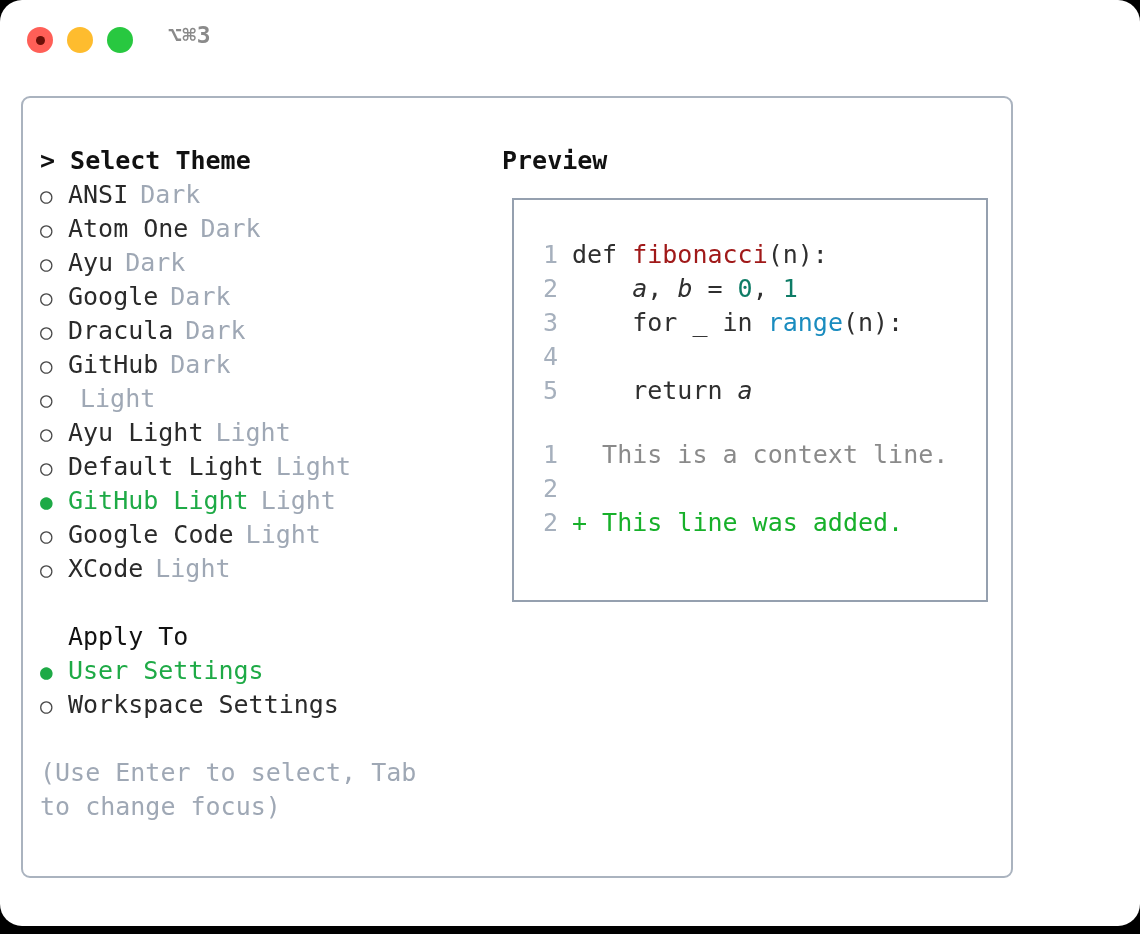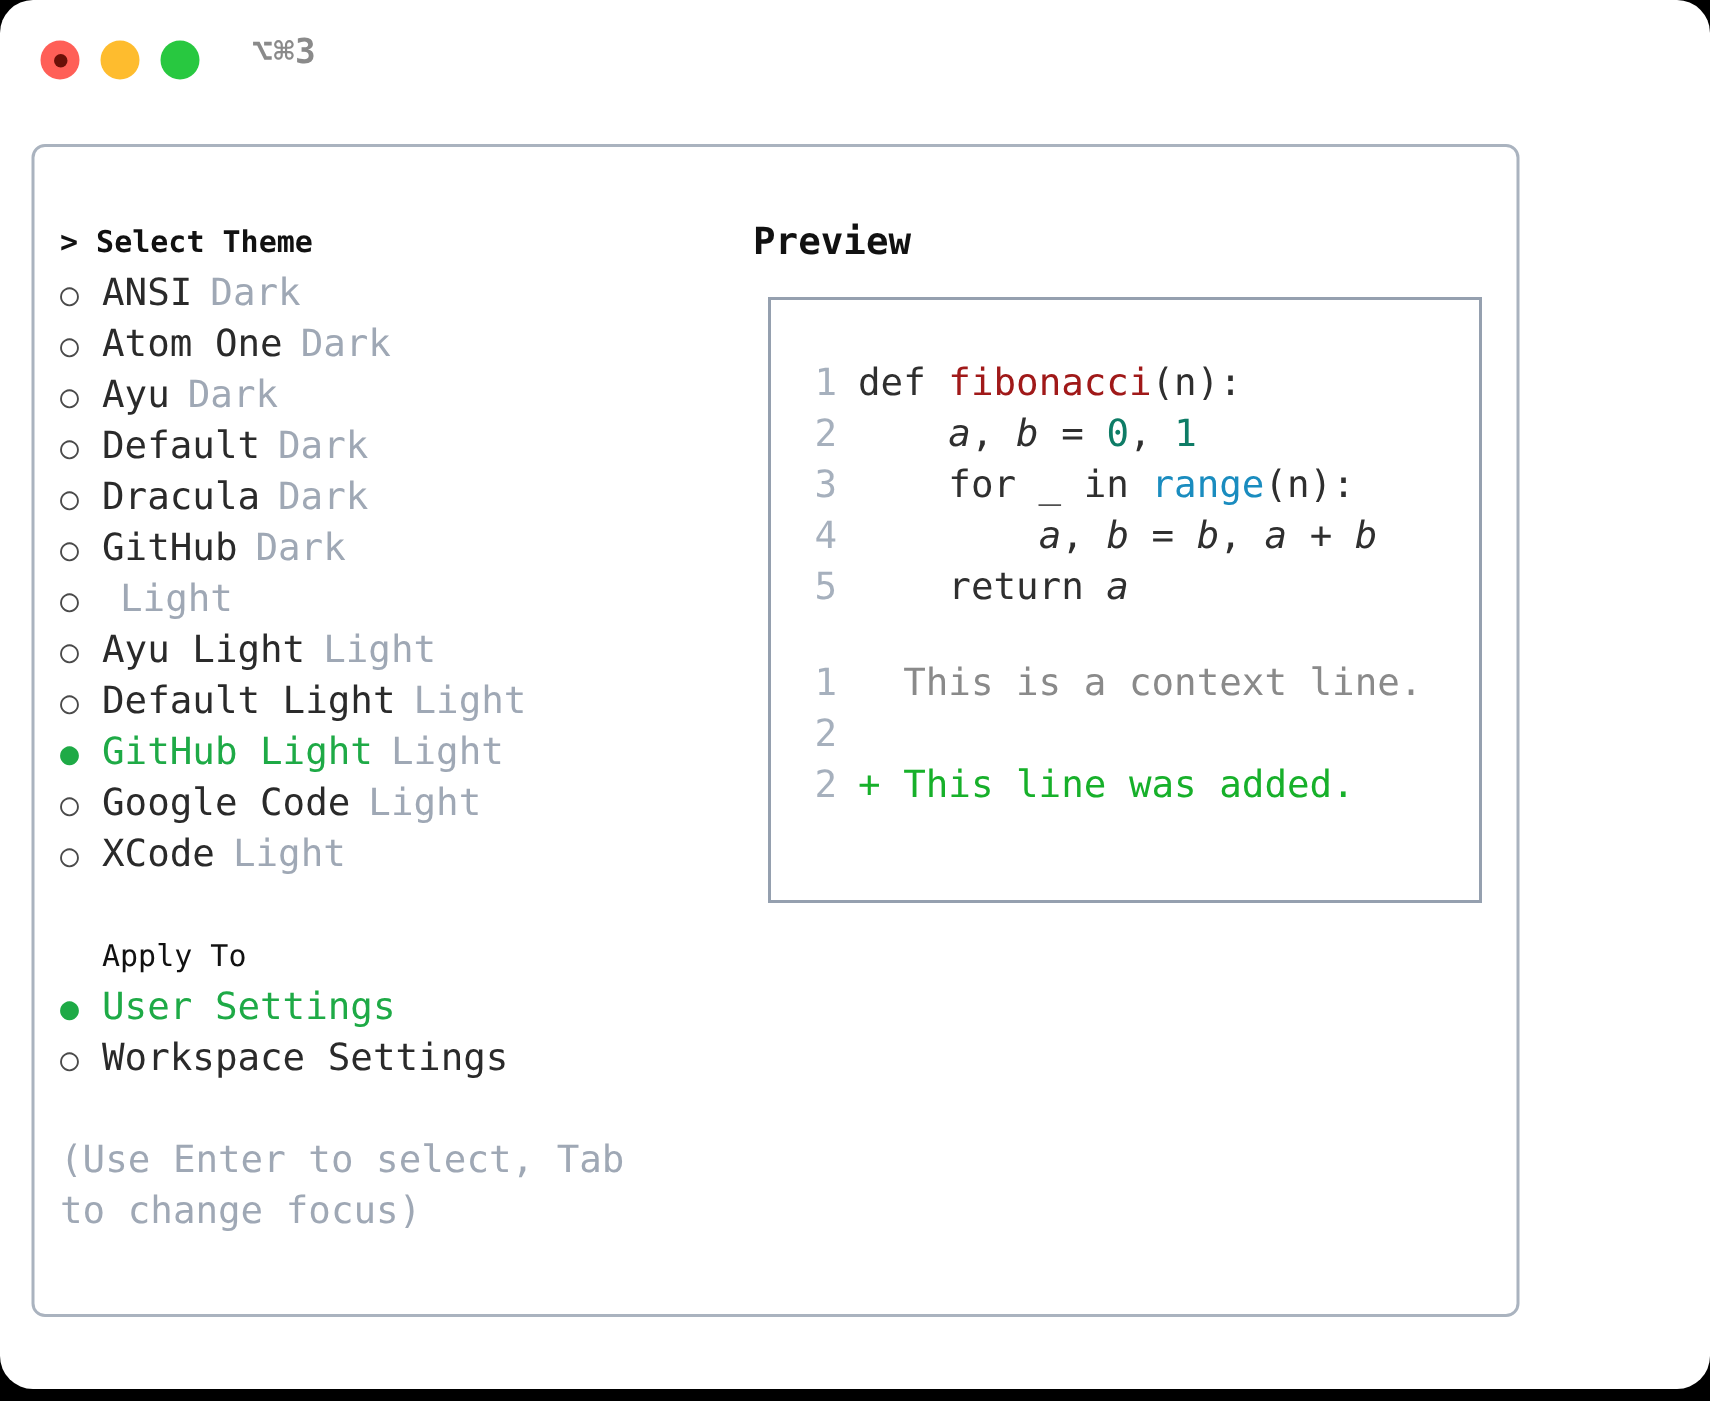--- a/index.html
+++ b/index.html
@@ -95,21 +95,21 @@
 
   
   .left-col {
     position: absolute;
     left: 17px;
     top: 46px;
     width: 460px;
   }
 
   .section-head {
-    font-size: 20px;
+    font-size: 25px;
     line-height: 34px;
     color: #111111;
     white-space: pre;
     height: 34px;
   }
   .section-head.focused { font-weight: bold; }
 
   .row {
     display: flex;
     align-items: baseline;
@@ -227,21 +227,21 @@
     <div class="columns">
 
       <div class="left-col">
 
         <div class="section-head focused">&gt; Select Theme</div>
 
         <div id="theme-list">
             <div class="row"><span class="marker">○</span><span class="label">ANSI</span><span class="tag">Dark</span></div>
             <div class="row"><span class="marker">○</span><span class="label">Atom One</span><span class="tag">Dark</span></div>
             <div class="row"><span class="marker">○</span><span class="label">Ayu</span><span class="tag">Dark</span></div>
-            <div class="row"><span class="marker">○</span><span class="label">Default</span><span class="tag">Dark</span></div>
+            <div class="row"><span class="marker">○</span><span class="label">Google</span><span class="tag">Dark</span></div>
             <div class="row"><span class="marker">○</span><span class="label">Dracula</span><span class="tag">Dark</span></div>
             <div class="row"><span class="marker">○</span><span class="label">GitHub</span><span class="tag">Dark</span></div>
             <div class="row"><span class="marker">○</span><span class="tag">Light</span></div>
             <div class="row"><span class="marker">○</span><span class="label">Ayu Light</span><span class="tag">Light</span></div>
             <div class="row"><span class="marker">○</span><span class="label">Default Light</span><span class="tag">Light</span></div>
             <div class="row selected"><span class="marker">●</span><span class="label">GitHub Light</span><span class="tag">Light</span></div>
             <div class="row"><span class="marker">○</span><span class="label">Google Code</span><span class="tag">Light</span></div>
             <div class="row"><span class="marker">○</span><span class="label">XCode</span><span class="tag">Light</span></div>
           </div>
 
@@ -259,21 +259,21 @@
 
       <div class="right-col">
         <div class="preview-title">Preview</div>
 
         <div class="preview-box">
           <div class="code">
             <div id="code-lines">
                 <div class="code-line"><span class="lineno">1</span><span class="code-text"><span class="kw">def </span><span class="fn">fibonacci</span><span class="punct">(n):</span></span></div>
                 <div class="code-line"><span class="lineno">2</span><span class="code-text"><span class="punct">    </span><span class="var">a</span><span class="punct">, </span><span class="var">b</span><span class="punct"> = </span><span class="num">0</span><span class="punct">, </span><span class="num">1</span></span></div>
                 <div class="code-line"><span class="lineno">3</span><span class="code-text"><span class="kw">    for _ in </span><span class="bi">range</span><span class="punct">(n):</span></span></div>
-                <div class="code-line"><span class="lineno">4</span><span class="code-text"><span class="punct">        </span><span class="var">a</span><span class="punct">, </span><span class="var">b</span><span class="punct"> = </span><span class="var">b</span><span class="punct">, </span><span class="var">a</span><span class="punct"> + </span><span class="var">b</span></span></div>
+                <div class="code-line"><span class="lineno">4</span></div>
                 <div class="code-line"><span class="lineno">5</span><span class="code-text"><span class="kw">    return </span><span class="var">a</span></span></div>
               </div>
             <div class="blank-line"></div>
             <div id="diff-lines">
                 <div class="code-line"><span class="lineno">1</span><span class="code-text diff-ctx">  This is a context line.</span></div>
                 <div class="code-line"><span class="lineno">2</span></div>
                 <div class="code-line"><span class="lineno">2</span><span class="code-text diff-add">+ This line was added.</span></div>
               </div>
           </div>
         </div>

